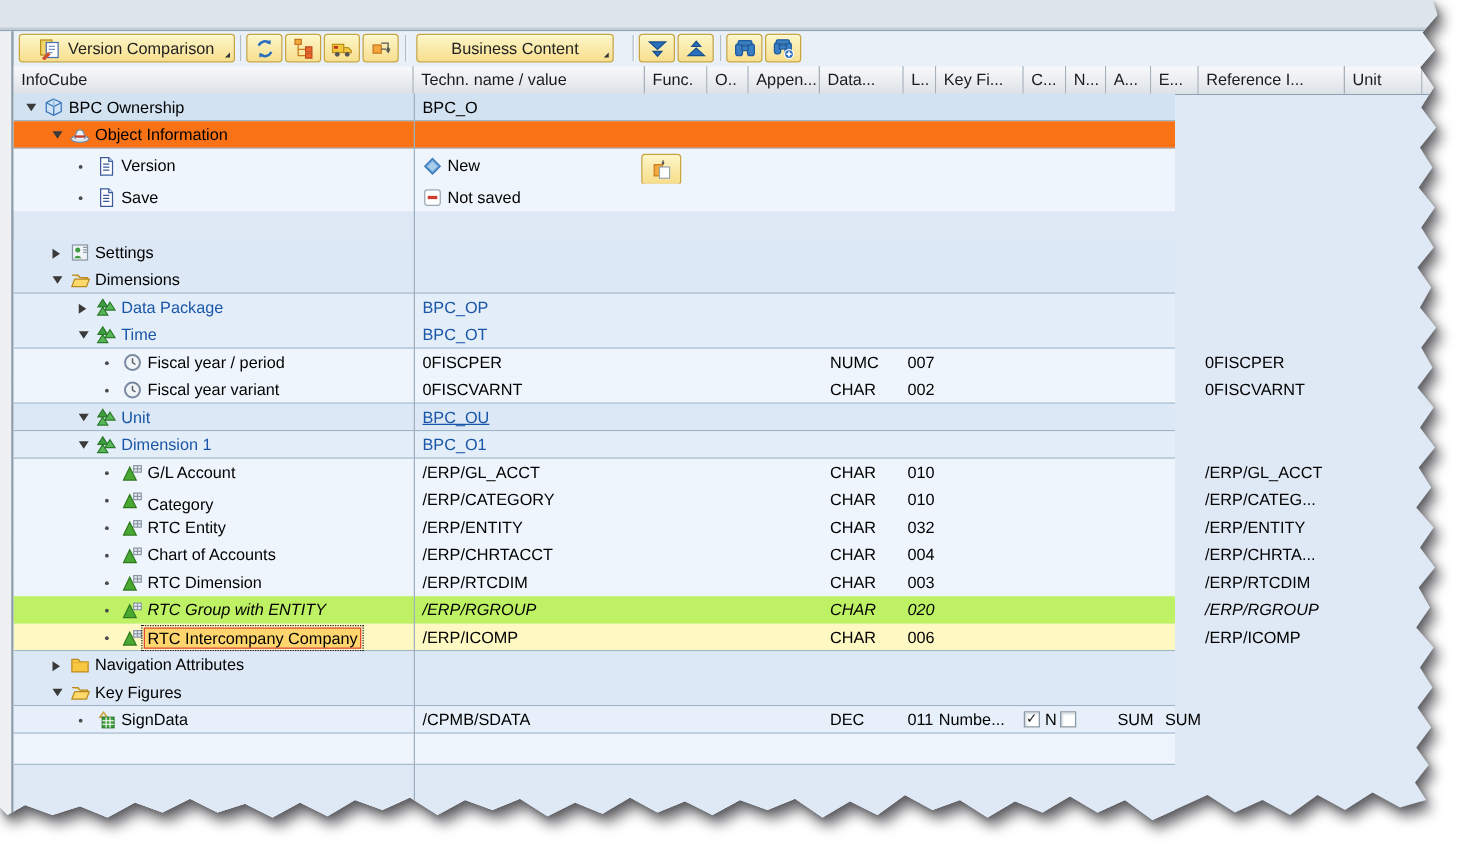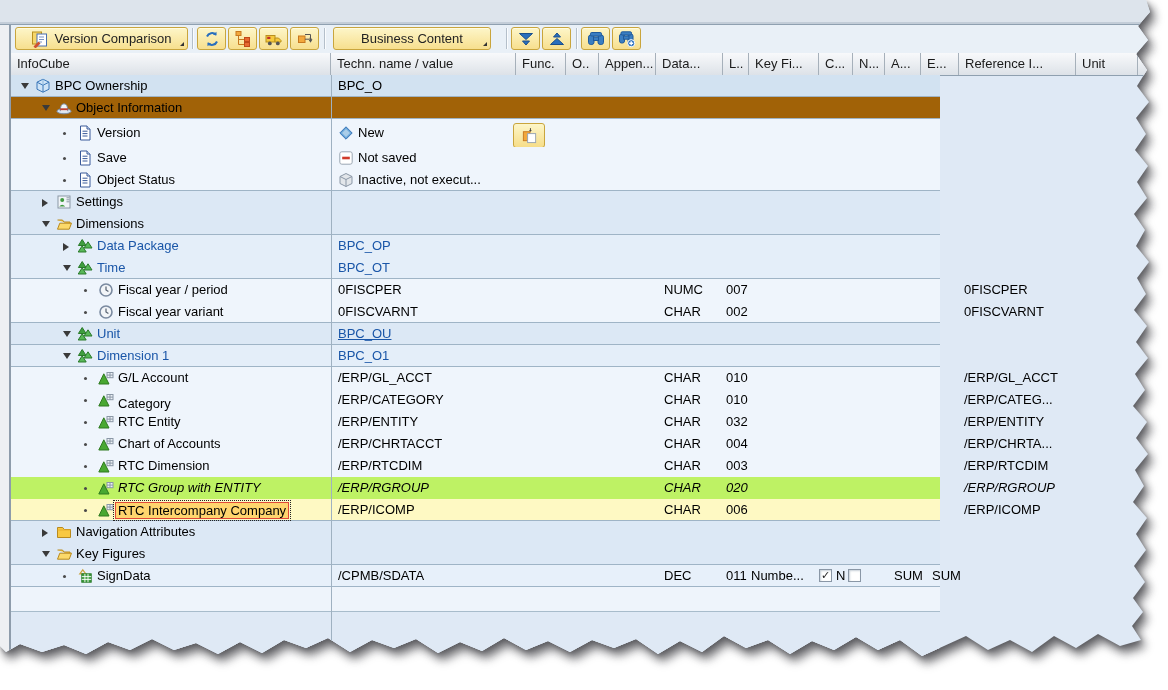--- a/index.html
+++ b/index.html
@@ -201,21 +201,21 @@
     <div class="trow" style="top: 0px; height: 22px; background: rgb(210, 226, 241); border-bottom: 1px solid rgb(159, 180, 198);">
             <span class="marker mk-exp" style="left: 10px; top: 8px;"></span>
             <span class="ticon" style="left: 24px; top: 3px;"><svg viewBox="0 0 16 16">
                 <path d="M8 1.2 14 4.2v7L8 14.2 2 11.2v-7z" fill="#cfe4f7" stroke="#3a76b8"></path>
                 <path d="M2 4.2 8 7.2l6-3M8 7.2v7" fill="none" stroke="#3a76b8"></path>
                 <path d="M8 1.2v6" fill="none" stroke="#8db8de"></path>
               </svg></span>
             <span class="tlabel" style="left: 44px; top: 3px;">BPC Ownership</span>
             <span class="c" style="left: 327px; top: 3px;">BPC_O</span>
           </div>
-          <div class="trow" style="top: 22px; height: 22px; background: #a16207; border-bottom: 1px solid rgb(159, 180, 198);">
+          <div class="trow" style="top: 22px; height: 22px; background: #f97316; border-bottom: 1px solid rgb(159, 180, 198);">
             <span class="marker mk-exp" style="left: 31px; top: 8px;"></span>
             <span class="ticon" style="left: 45px; top: 3px;"><svg viewBox="0 0 16 16">
                 <ellipse cx="8" cy="11.2" rx="7" ry="2.6" fill="#dae5ef" stroke="#7a8aa0"></ellipse>
                 <path d="M4.2 11.2 Q4.2 3.8 8 3.8 Q11.8 3.8 11.8 11.2" fill="#eef4fa" stroke="#7a8aa0"></path>
                 <rect x="4.2" y="8.3" width="7.6" height="1.9" fill="#c04030"></rect>
               </svg></span>
             <span class="tlabel" style="left: 65px; top: 3px;">Object Information</span>
           </div>
           <div class="trow" style="top: 44px; height: 28px; background: rgb(239, 245, 252);">
             <span class="marker mk-leaf" style="left: 52px; top: 13px;"></span>
@@ -245,34 +245,20 @@
                 <path d="M3.5 1h6.5l3 3v11H3.5z" fill="#fff" stroke="#3a5a9a"></path>
                 <path d="M10 1v3h3" fill="#dce8f8" stroke="#3a5a9a"></path>
                 <path d="M5.5 6.2h5M5.5 8.6h5M5.5 11h5" stroke="#3a5a9a" fill="none"></path>
               </svg></span>
             <span class="tlabel" style="left: 86px; top: 3px;">Save</span>
             <span class="vicon" style="left: 327px; top: 3px;"><svg viewBox="0 0 16 16">
                 <rect x="1.8" y="1.8" width="12.4" height="12.4" rx="2" fill="#fff" stroke="#9aa6b2"></rect>
                 <rect x="4.2" y="6.7" width="7.6" height="2.6" fill="#d03a2a"></rect>
               </svg></span>
             <span class="c" style="left: 347px; top: 3px;">Not saved</span>
-          </div>
-          <div class="trow" style="top: 94px; height: 22px; background: rgb(239, 245, 252); border-bottom: 1px solid rgb(159, 180, 198);">
-            <span class="marker mk-leaf" style="left: 52px; top: 10px;"></span>
-            <span class="ticon" style="left: 66px; top: 3px;"><svg viewBox="0 0 16 16">
-                <path d="M3.5 1h6.5l3 3v11H3.5z" fill="#fff" stroke="#3a5a9a"></path>
-                <path d="M10 1v3h3" fill="#dce8f8" stroke="#3a5a9a"></path>
-                <path d="M5.5 6.2h5M5.5 8.6h5M5.5 11h5" stroke="#3a5a9a" fill="none"></path>
-              </svg></span>
-            <span class="tlabel" style="left: 86px; top: 3px;">Object Status</span>
-            <span class="vicon" style="left: 327px; top: 3px;"><svg viewBox="0 0 16 16">
-                <path d="M8 1.5 14 4.5v7L8 14.5 2 11.5v-7z" fill="#e2e6ea" stroke="#8a97a6"></path>
-                <path d="M2 4.5 8 7.5l6-3M8 7.5v7" fill="none" stroke="#8a97a6"></path>
-              </svg></span>
-            <span class="c" style="left: 347px; top: 3px;">Inactive, not execut...</span>
           </div>
           <div class="trow" style="top: 138px; height: 22px; background: rgb(220, 232, 245); border-bottom: 1px solid rgb(159, 180, 198);">
             <span class="marker mk-exp" style="left: 31px; top: 8px;"></span>
             <span class="ticon" style="left: 45px; top: 3px;"><svg viewBox="0 0 16 16">
                 <path d="M1.5 4h5l1.5 2h6v2.2" fill="#f8c842" stroke="#b98a1e"></path>
                 <path d="M1.5 13.2 3.8 7.2h11.7l-2.3 6z" fill="#fcd96a" stroke="#b98a1e"></path>
               </svg></span>
             <span class="tlabel" style="left: 65px; top: 3px;">Dimensions</span>
           </div>
           <div class="trow" style="top: 116px; height: 22px; background: rgb(220, 232, 245);">

